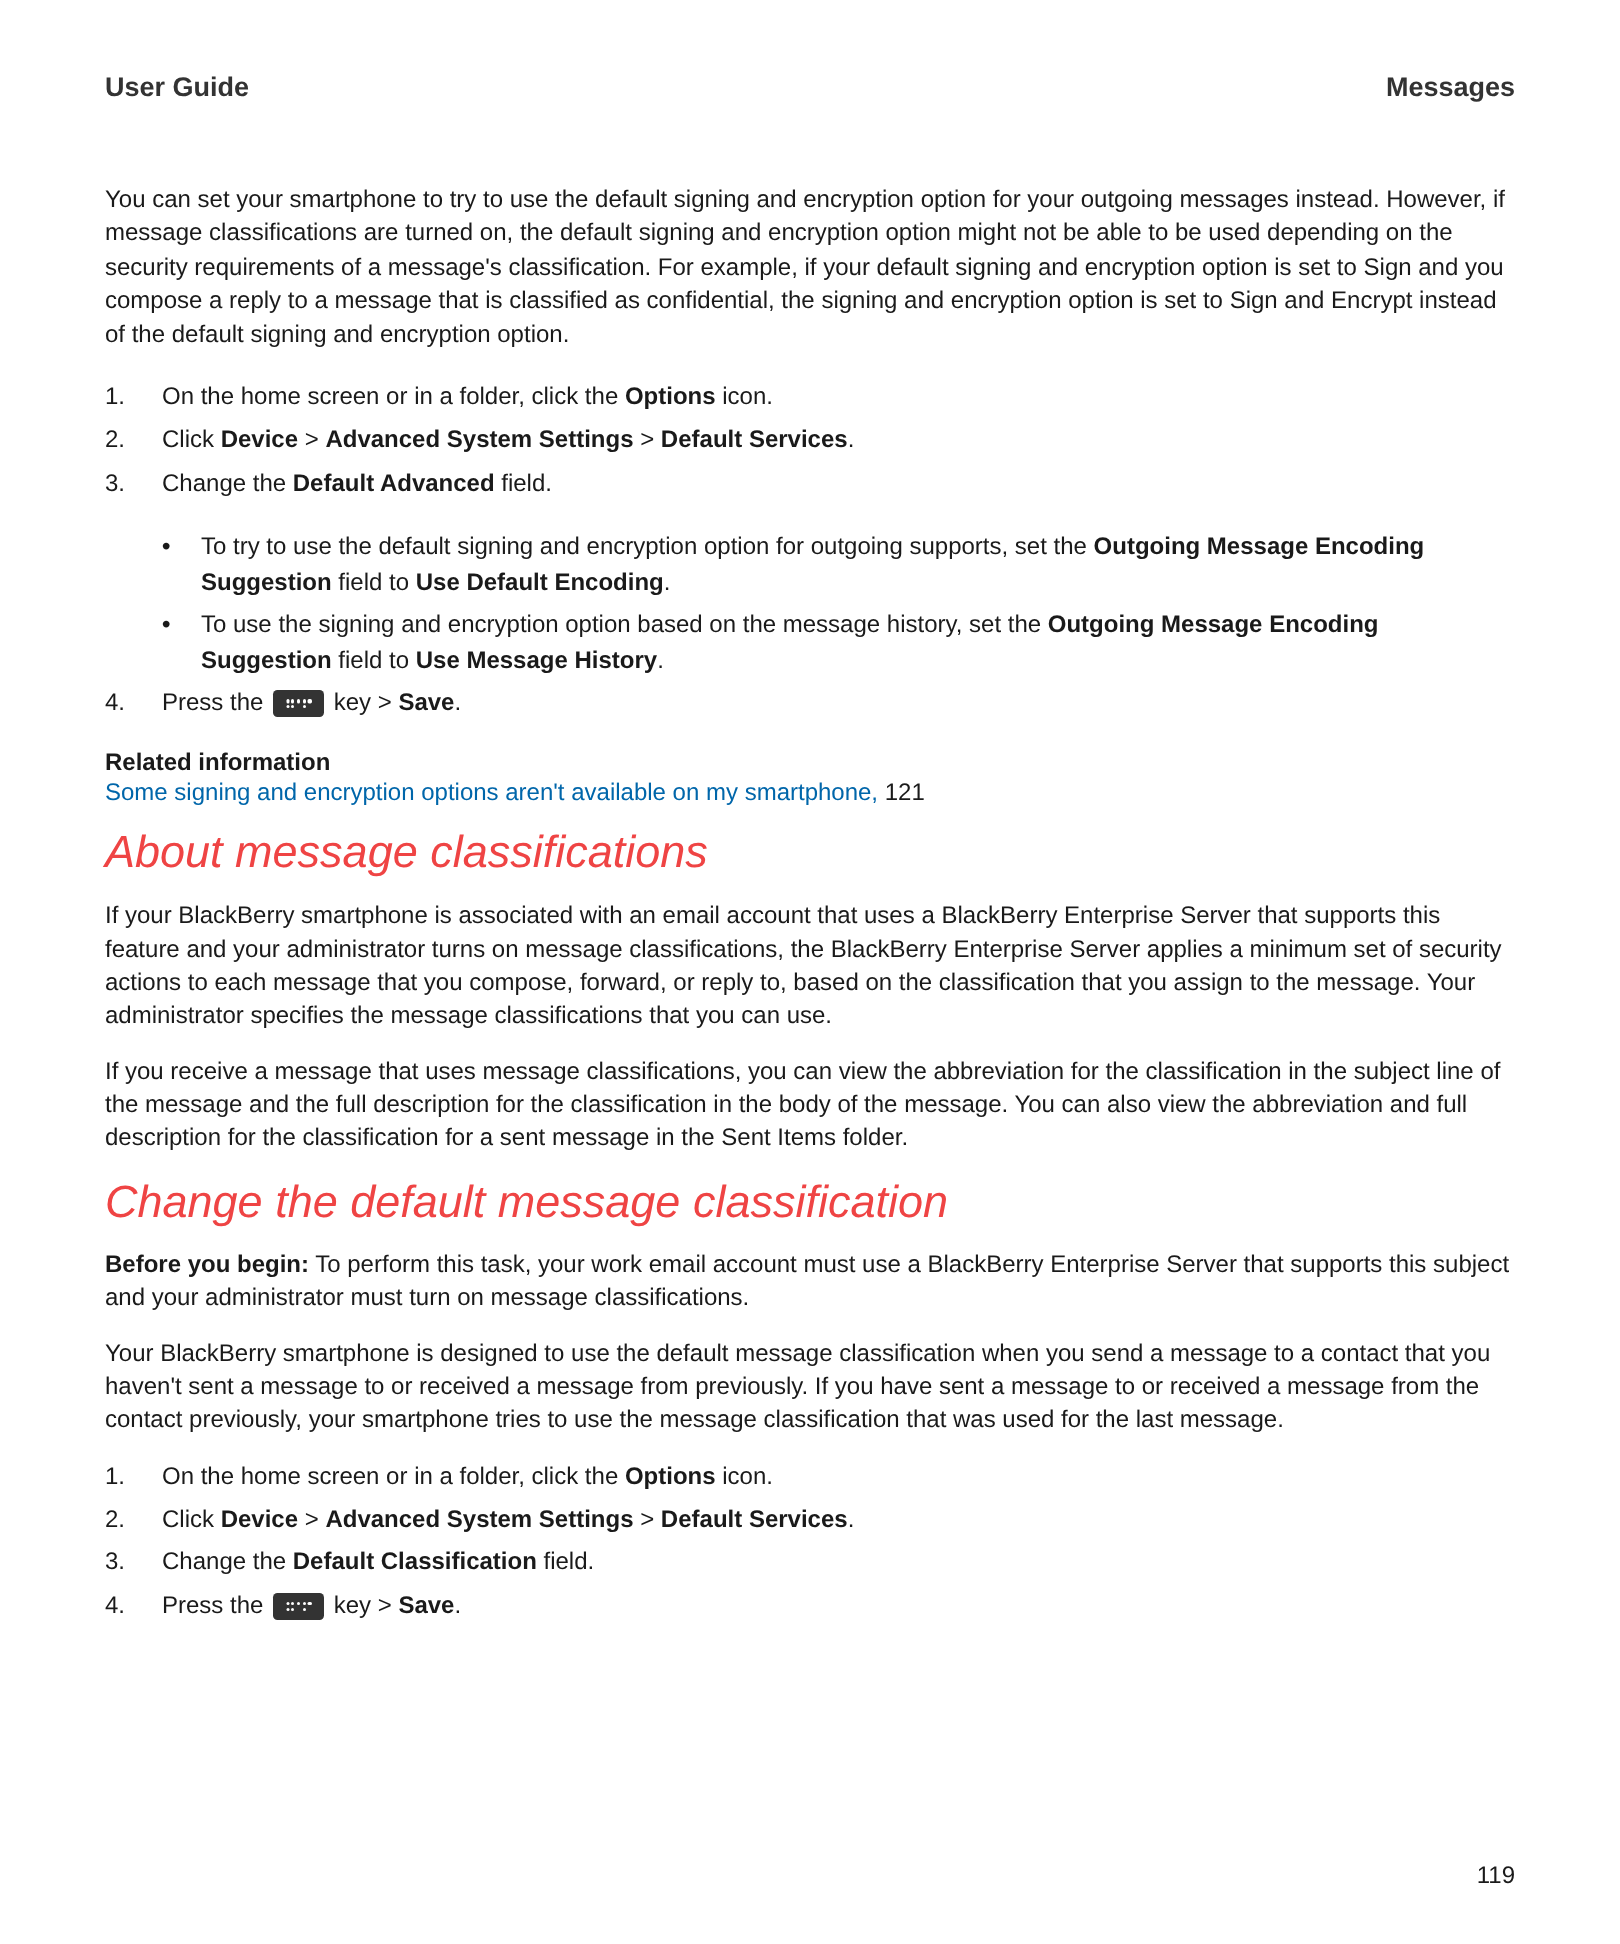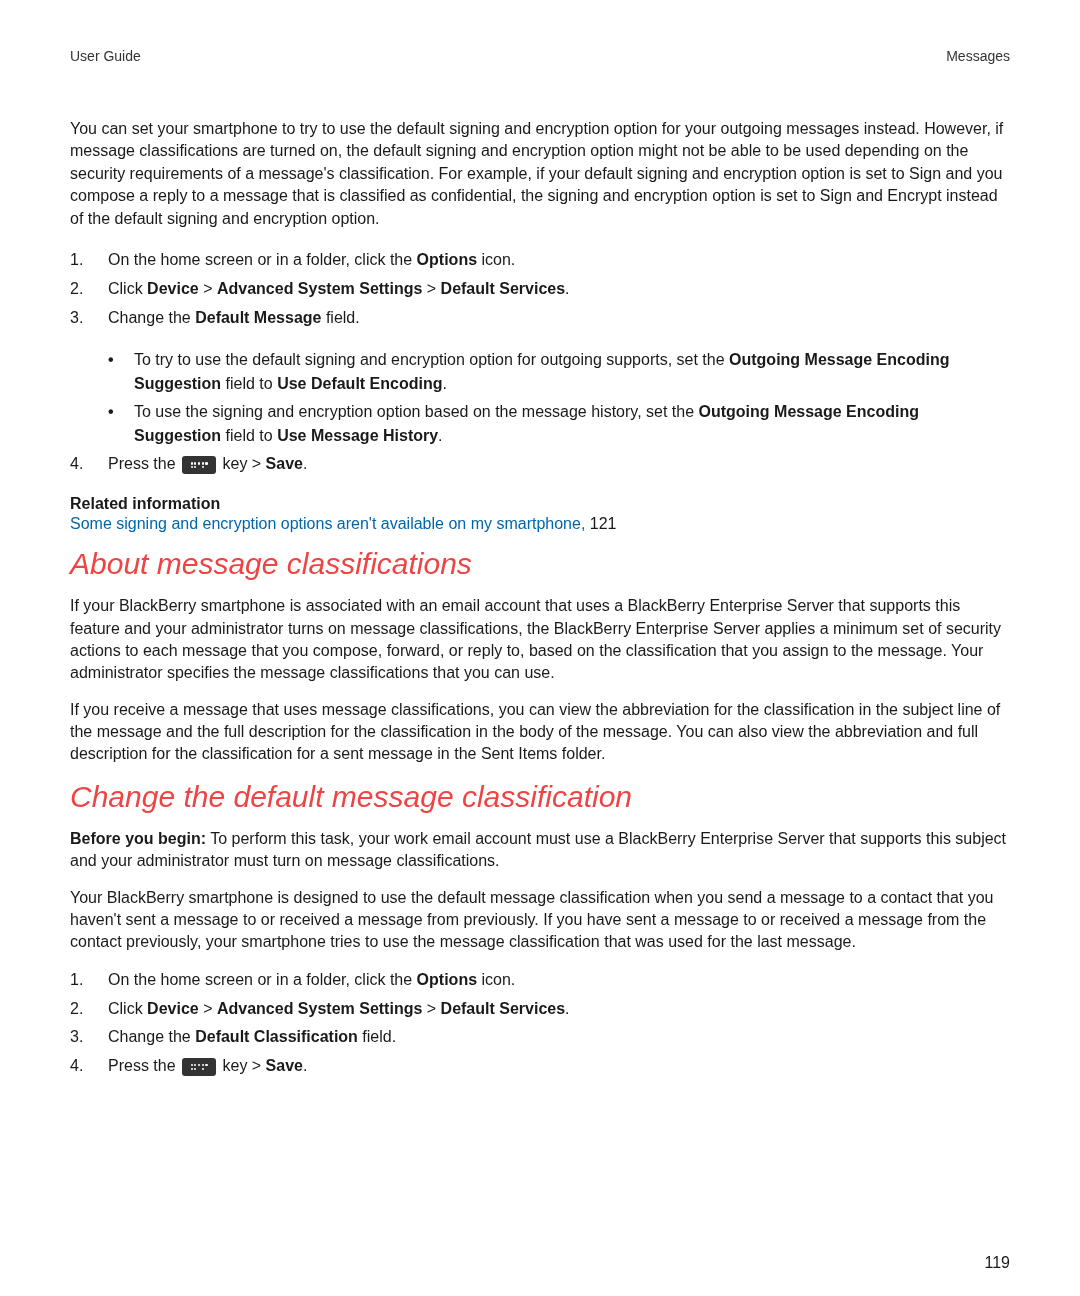--- a/index.html
+++ b/index.html
@@ -12,23 +12,24 @@
       background: #fff;
       color: #1a1a1a;
       width: 1080px;
       height: 1296px;
       padding: 48px 70px 40px 70px;
       position: relative;
     }
     .header-row {
       display: flex;
       justify-content: space-between;
-      font-size: 14px;
+      font-size: 18px;
       color: #333;
       margin-bottom: 54px;
+      font-weight: bold;
     }
     .intro-para {
       font-size: 16px;
       line-height: 1.4;
       margin-bottom: 18px;
     }
     .ol-list {
       list-style: none;
       counter-reset: item;
       margin-bottom: 18px;
@@ -115,21 +116,21 @@
       margin-bottom: 14px;
       color: #ef4444;
     }
     .para {
       font-size: 16px;
       line-height: 1.4;
       margin-bottom: 14px;
     }
     .page-number {
       position: absolute;
-      bottom: 24px;
+      bottom: 36px;
       right: 70px;
       font-size: 16px;
     }
   </style>
 </head>
 <body>
 
 <div class="header-row">
   <span>User Guide</span>
   <span>Messages</span>
@@ -146,21 +147,21 @@
   </li>
   <li class="ol-item">
     <span class="ol-num">2.</span>
     <span class="ol-content">
       <span>Click </span><span class="bold">Device</span><span> &gt; </span><span class="bold">Advanced System Settings</span><span> &gt; </span><span class="bold">Default Services</span><span>.</span>
     </span>
   </li>
   <li class="ol-item">
     <span class="ol-num">3.</span>
     <span class="ol-content">
-      <span>Change the </span><span class="bold">Default Message</span><span> field.</span>
+      <span>Change the </span><span class="bold">Default Advanced</span><span> field.</span>
     </span>
   </li>
 </ol>
 
 <ul class="sub-bullets">
   <li class="sub-bullet">
     <span class="bullet-sym">•</span>
     <span class="bullet-content">
       <span>To try to use the default signing and encryption option for outgoing supports, set the </span><span class="bold">Outgoing Message Encoding Suggestion</span><span> field to </span><span class="bold">Use Default Encoding</span><span>.</span>
     </span>

